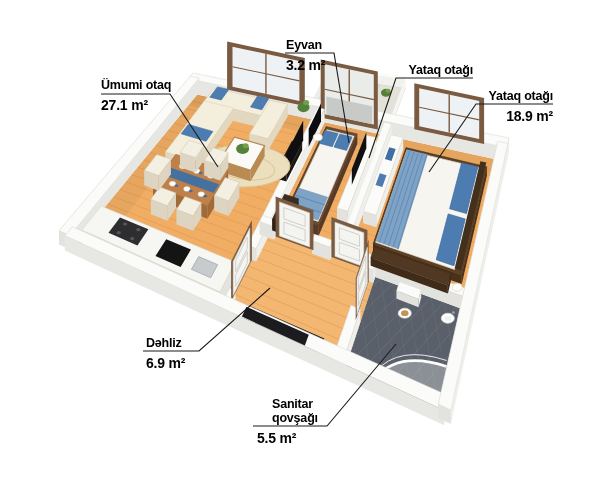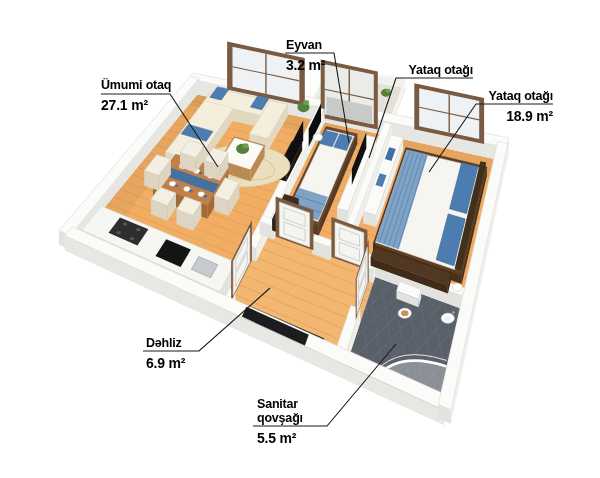--- a/index.html
+++ b/index.html
@@ -3,21 +3,21 @@
 <meta charset="utf-8">
 <style>
   html,body{margin:0;padding:0;background:#fff;}
   .stage{position:relative;width:600px;height:478px;background:#ffffff;overflow:hidden;
          font-family:"Liberation Sans",sans-serif;}
   svg{position:absolute;left:0;top:0;}
   .lbl{position:absolute;color:#000;}
   .lbl .name{font-weight:700;font-size:12.5px;line-height:14px;letter-spacing:-0.2px;white-space:pre-line;}
   .lbl .area{font-weight:700;font-size:14px;line-height:15px;margin-top:6px;letter-spacing:-0.2px;}
   .lbl.right{text-align:right;width:90px;}
-  .lbl.wrapname .name{width:64px;}
+  .lbl.wrapname .name{width:64px;margin-left:15px;}
 </style>
 </head>
 <body>
 
 <div class="stage">
   <svg id="plan" width="600" height="478" viewBox="0 0 600 478">
       <g>
         <polygon points="329.7,76.8 405.4,88.1 390.5,127.6 311.5,111.4" fill="#e3e1d8" stroke="#cfcdc4" stroke-width="0.6" opacity="1"></polygon>
         <line x1="346.90930000000003" y1="98.76440000000001" x2="355.45860000000005" y2="80.62880000000001" stroke="#cfcdc4" stroke-width="0.8" opacity="1"></line>
         <line x1="371.6657" y1="103.17559999999999" x2="379.6914" y2="84.25119999999998" stroke="#cfcdc4" stroke-width="0.8" opacity="1"></line>

